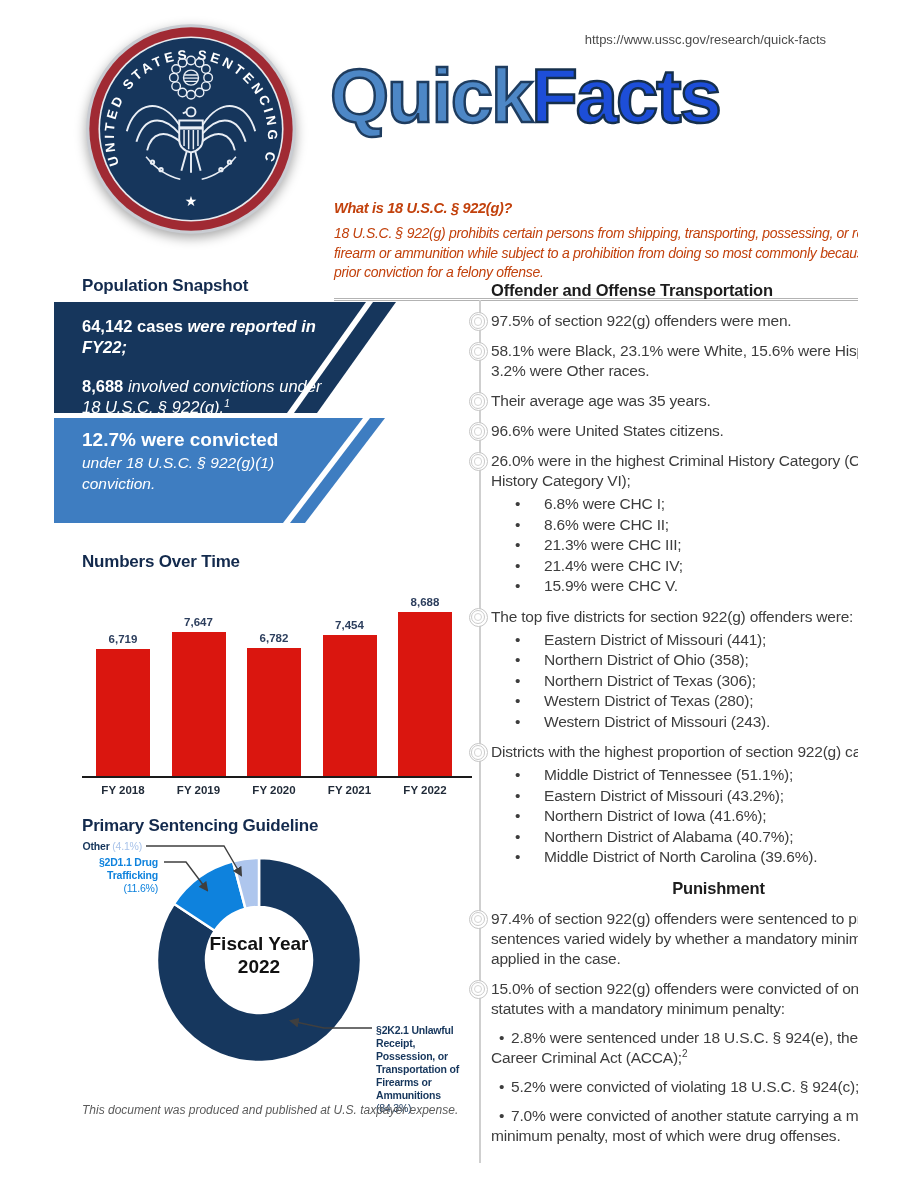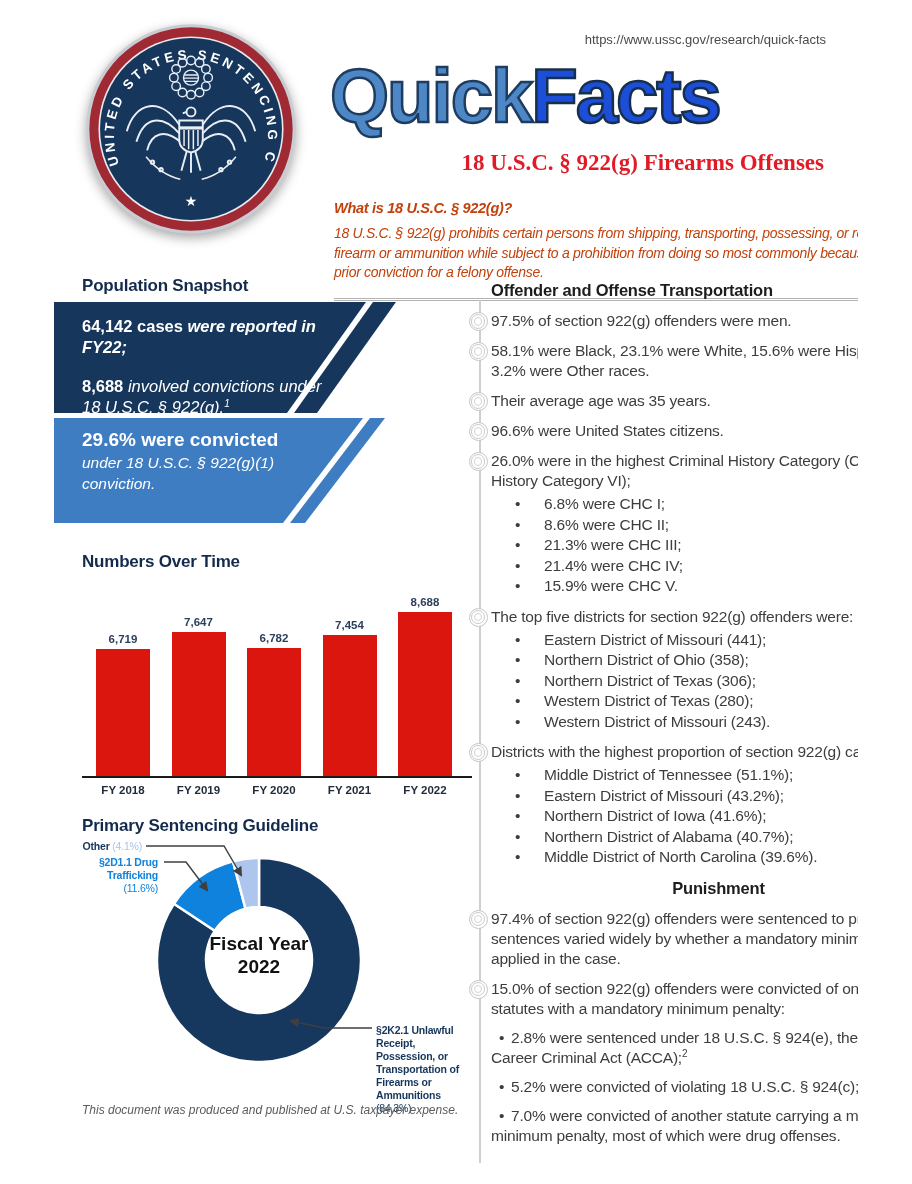--- a/index.html
+++ b/index.html
@@ -125,21 +125,20 @@
         <path d="M 89 92 h 22 v 18 q 0 9 -11 12 q -11 -3 -11 -12 Z" fill="#16365c" stroke="#e9eef5" stroke-width="1.8"></path>
         <path d="M 89 99 h 22" stroke="#e9eef5" stroke-width="3"></path>
         <path d="M 93.5 101 v 15 M 97.8 101 v 18 M 102.2 101 v 18 M 106.5 101 v 15" stroke="#e9eef5" stroke-width="1.4"></path>
       </g>
       <text x="100" y="172" font-size="13" fill="#ffffff" text-anchor="middle">★</text>
     </svg>
   </div>
 
   <div class="logo"><span class="quick">Quick</span><span class="facts">Facts</span></div>
 
-  <div class="subtitle">18 U.S.C. § 922(g) Firearms Offenses</div>
 
   <div class="intro">
     <div class="q">What is 18 U.S.C. § 922(g)?</div>
     <div>18 U.S.C. § 922(g) prohibits certain persons from shipping, transporting, possessing, or receiving a firearm or ammunition while subject to a prohibition from doing so most commonly because of a prior conviction for a felony offense.</div>
   </div>
 
   <div class="lc-head" id="ps-title">Population Snapshot</div>
 
   <svg class="snap-box" id="snap1" width="342" height="111">
     <polygon points="0,0 312,0 233,111 0,111" fill="#16365c"></polygon>
@@ -150,21 +149,21 @@
     <div class="gap18"></div>
     <div><span class="b">8,688</span><span class="it"> involved convictions under</span></div>
     <div class="it"><span>18 U.S.C. § 922(g).</span><sup>1</sup></div>
   </div>
 
   <svg class="snap-box" id="snap2" width="336" height="105">
     <polygon points="0,0 309,0 229,105 0,105" fill="#3e7dc1"></polygon>
     <polygon points="316,0 331,0 251,105 236,105" fill="#3e7dc1"></polygon>
   </svg>
   <div class="snap-text" id="snap2-text">
-    <div class="lead">29.6% were convicted</div>
+    <div class="lead">12.7% were convicted</div>
     <div class="it">under 18 U.S.C. § 922(g)(1)</div>
     <div class="it">conviction.</div>
   </div>
 
   <div class="lc-head" id="not-title">Numbers Over Time</div>
   <div id="bar-chart">
     <div id="bars-row">
         <div class="bar-group">
           <div class="bar-value">6,719</div>
           <div class="bar-rect" style="height: 127px; background: rgb(218, 22, 15);"></div>

